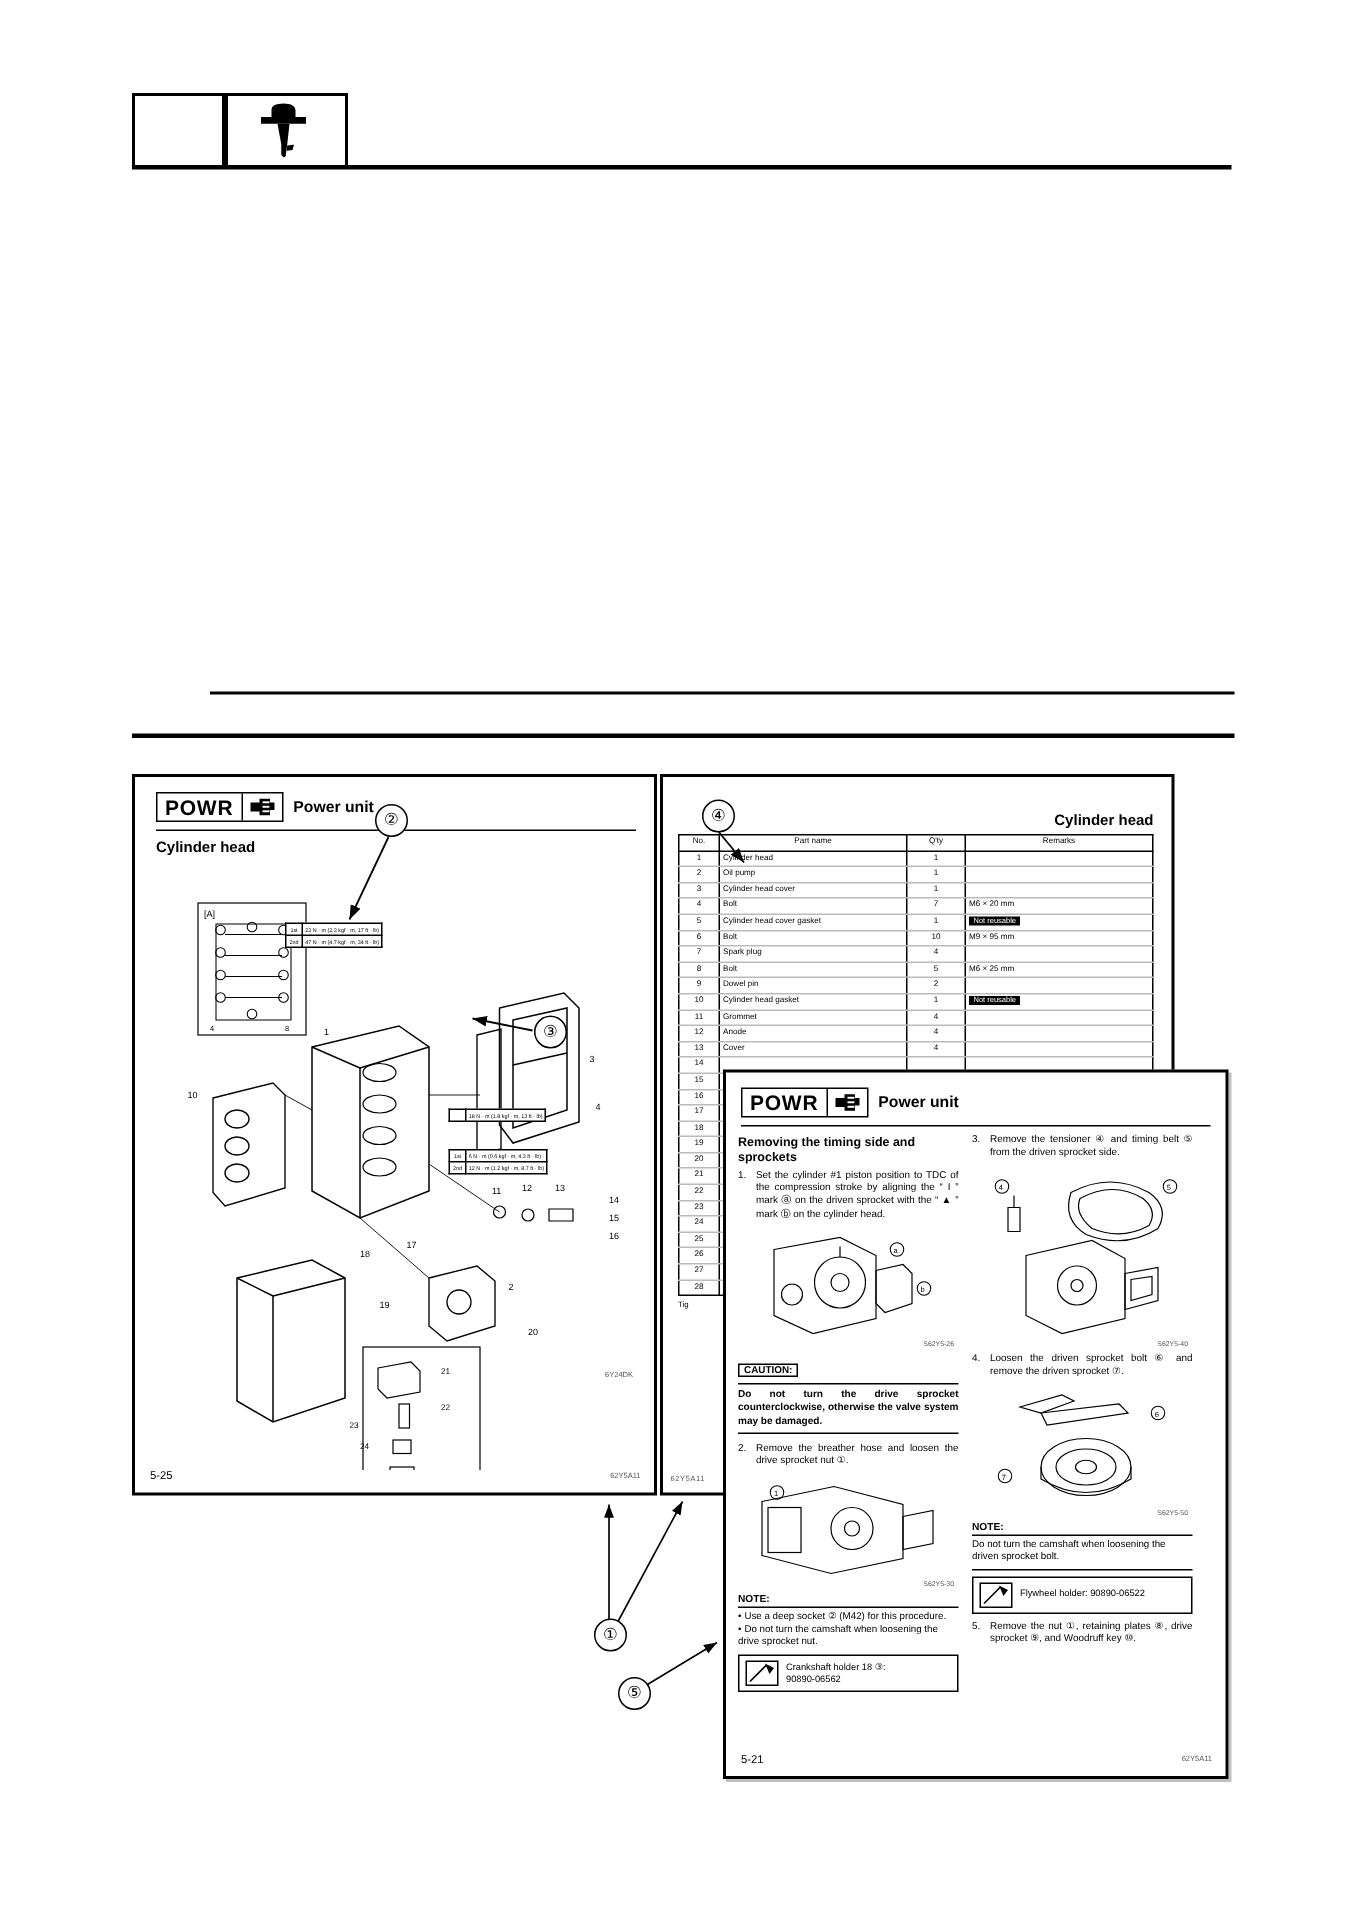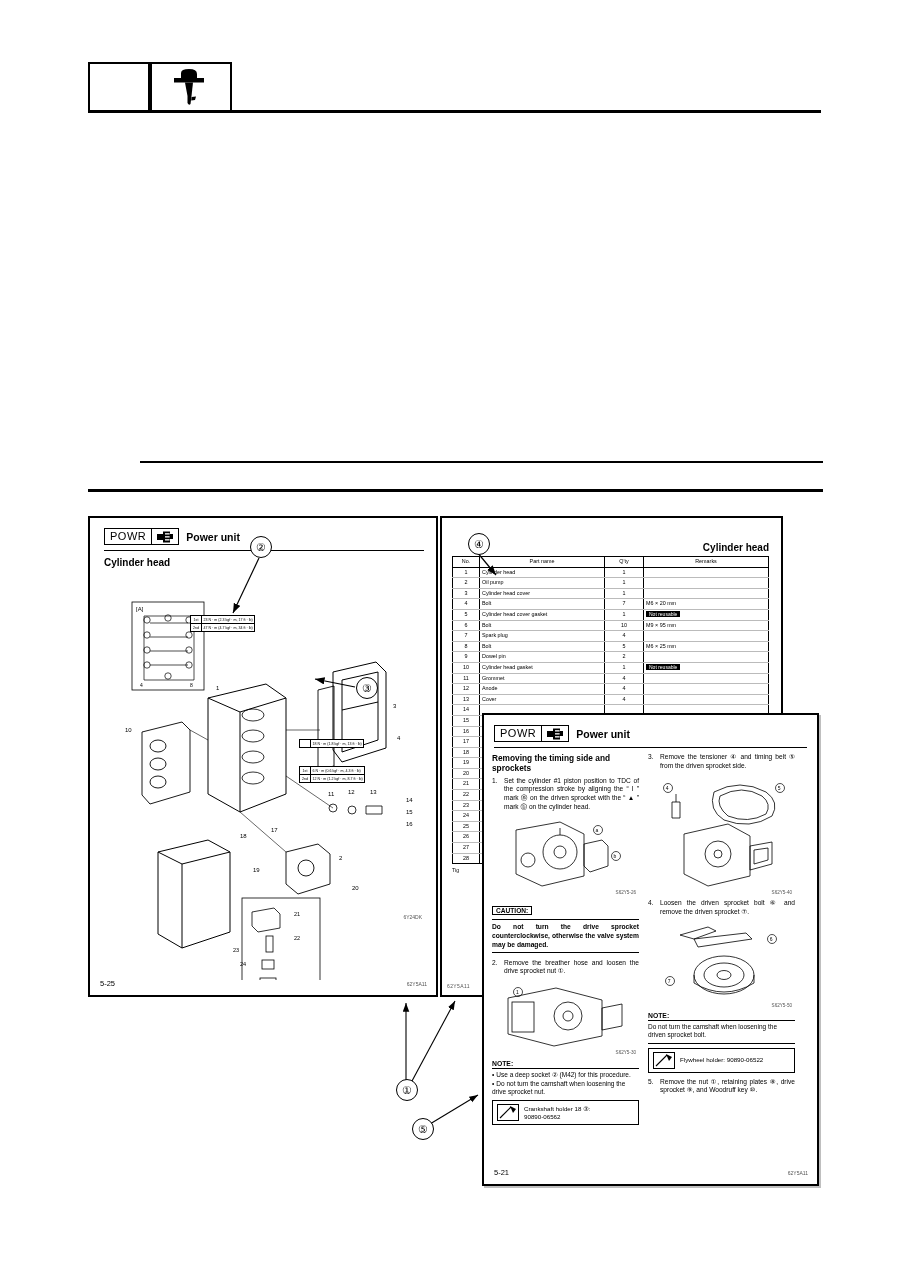--- a/index.html
+++ b/index.html
@@ -26,21 +26,21 @@
   
   #sheet-right{position:absolute;left:440px;top:516px;width:343px;height:481px;
                background:#fff;border:2px solid #000;box-sizing:border-box;overflow:hidden;}
   
   #sheet-front{position:absolute;left:482px;top:713px;width:337px;height:473px;
                background:#fff;border:2px solid #000;box-sizing:border-box;
                box-shadow:2px 2px 0 rgba(0,0,0,.25);overflow:hidden;}
 
   
   .powr{display:flex;align-items:stretch;border:1.5px solid #000;width:fit-content;}
-  .powr-txt{font-weight:normal;font-size:11px;letter-spacing:.5px;padding:2px 5px;
+  .powr-txt{font-weight:bold;font-size:14px;letter-spacing:.5px;padding:2px 5px;
             display:flex;align-items:center;line-height:1;}
   .powr-ico{border-left:1.5px solid #000;width:26px;display:flex;align-items:center;
             justify-content:center;}
   .powr-row{display:flex;align-items:center;gap:7px;}
   .powr-unit{font-size:10.5px;font-weight:bold;}
 
   .sec-title{font-size:10px;font-weight:bold;margin-top:6px;}
   .hrule{height:1px;background:#000;margin-top:3px;}
 
   

